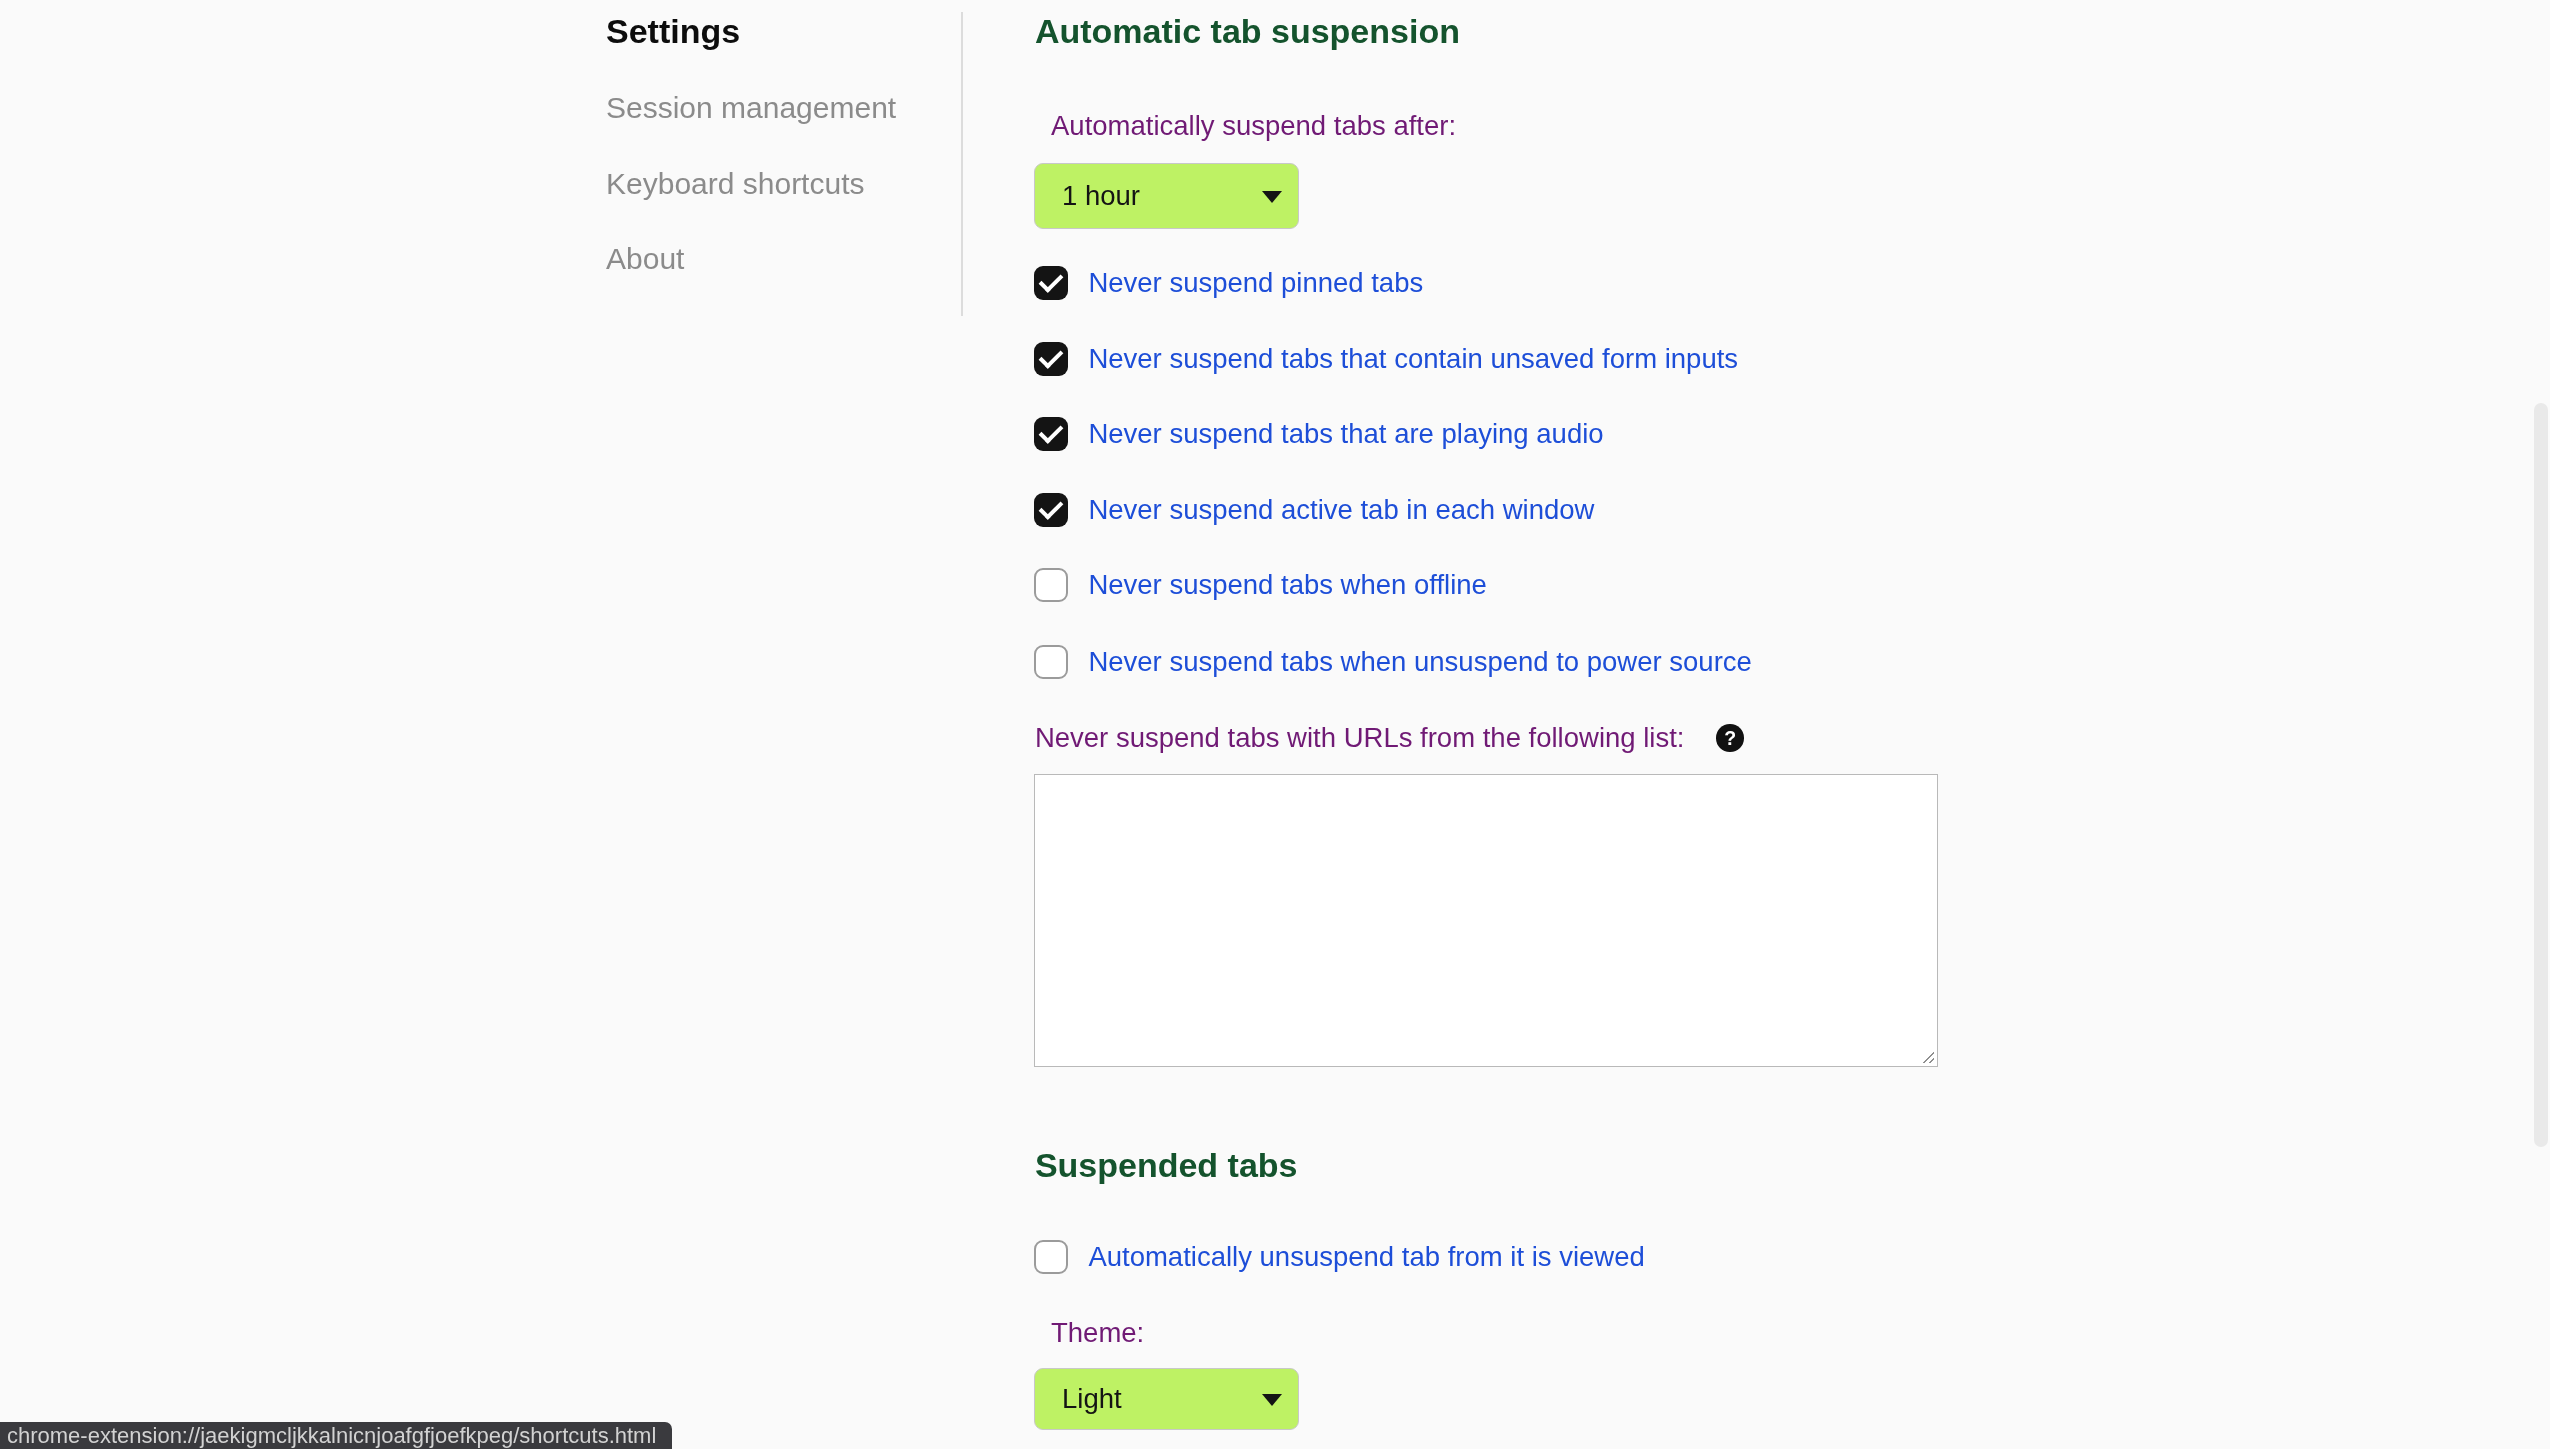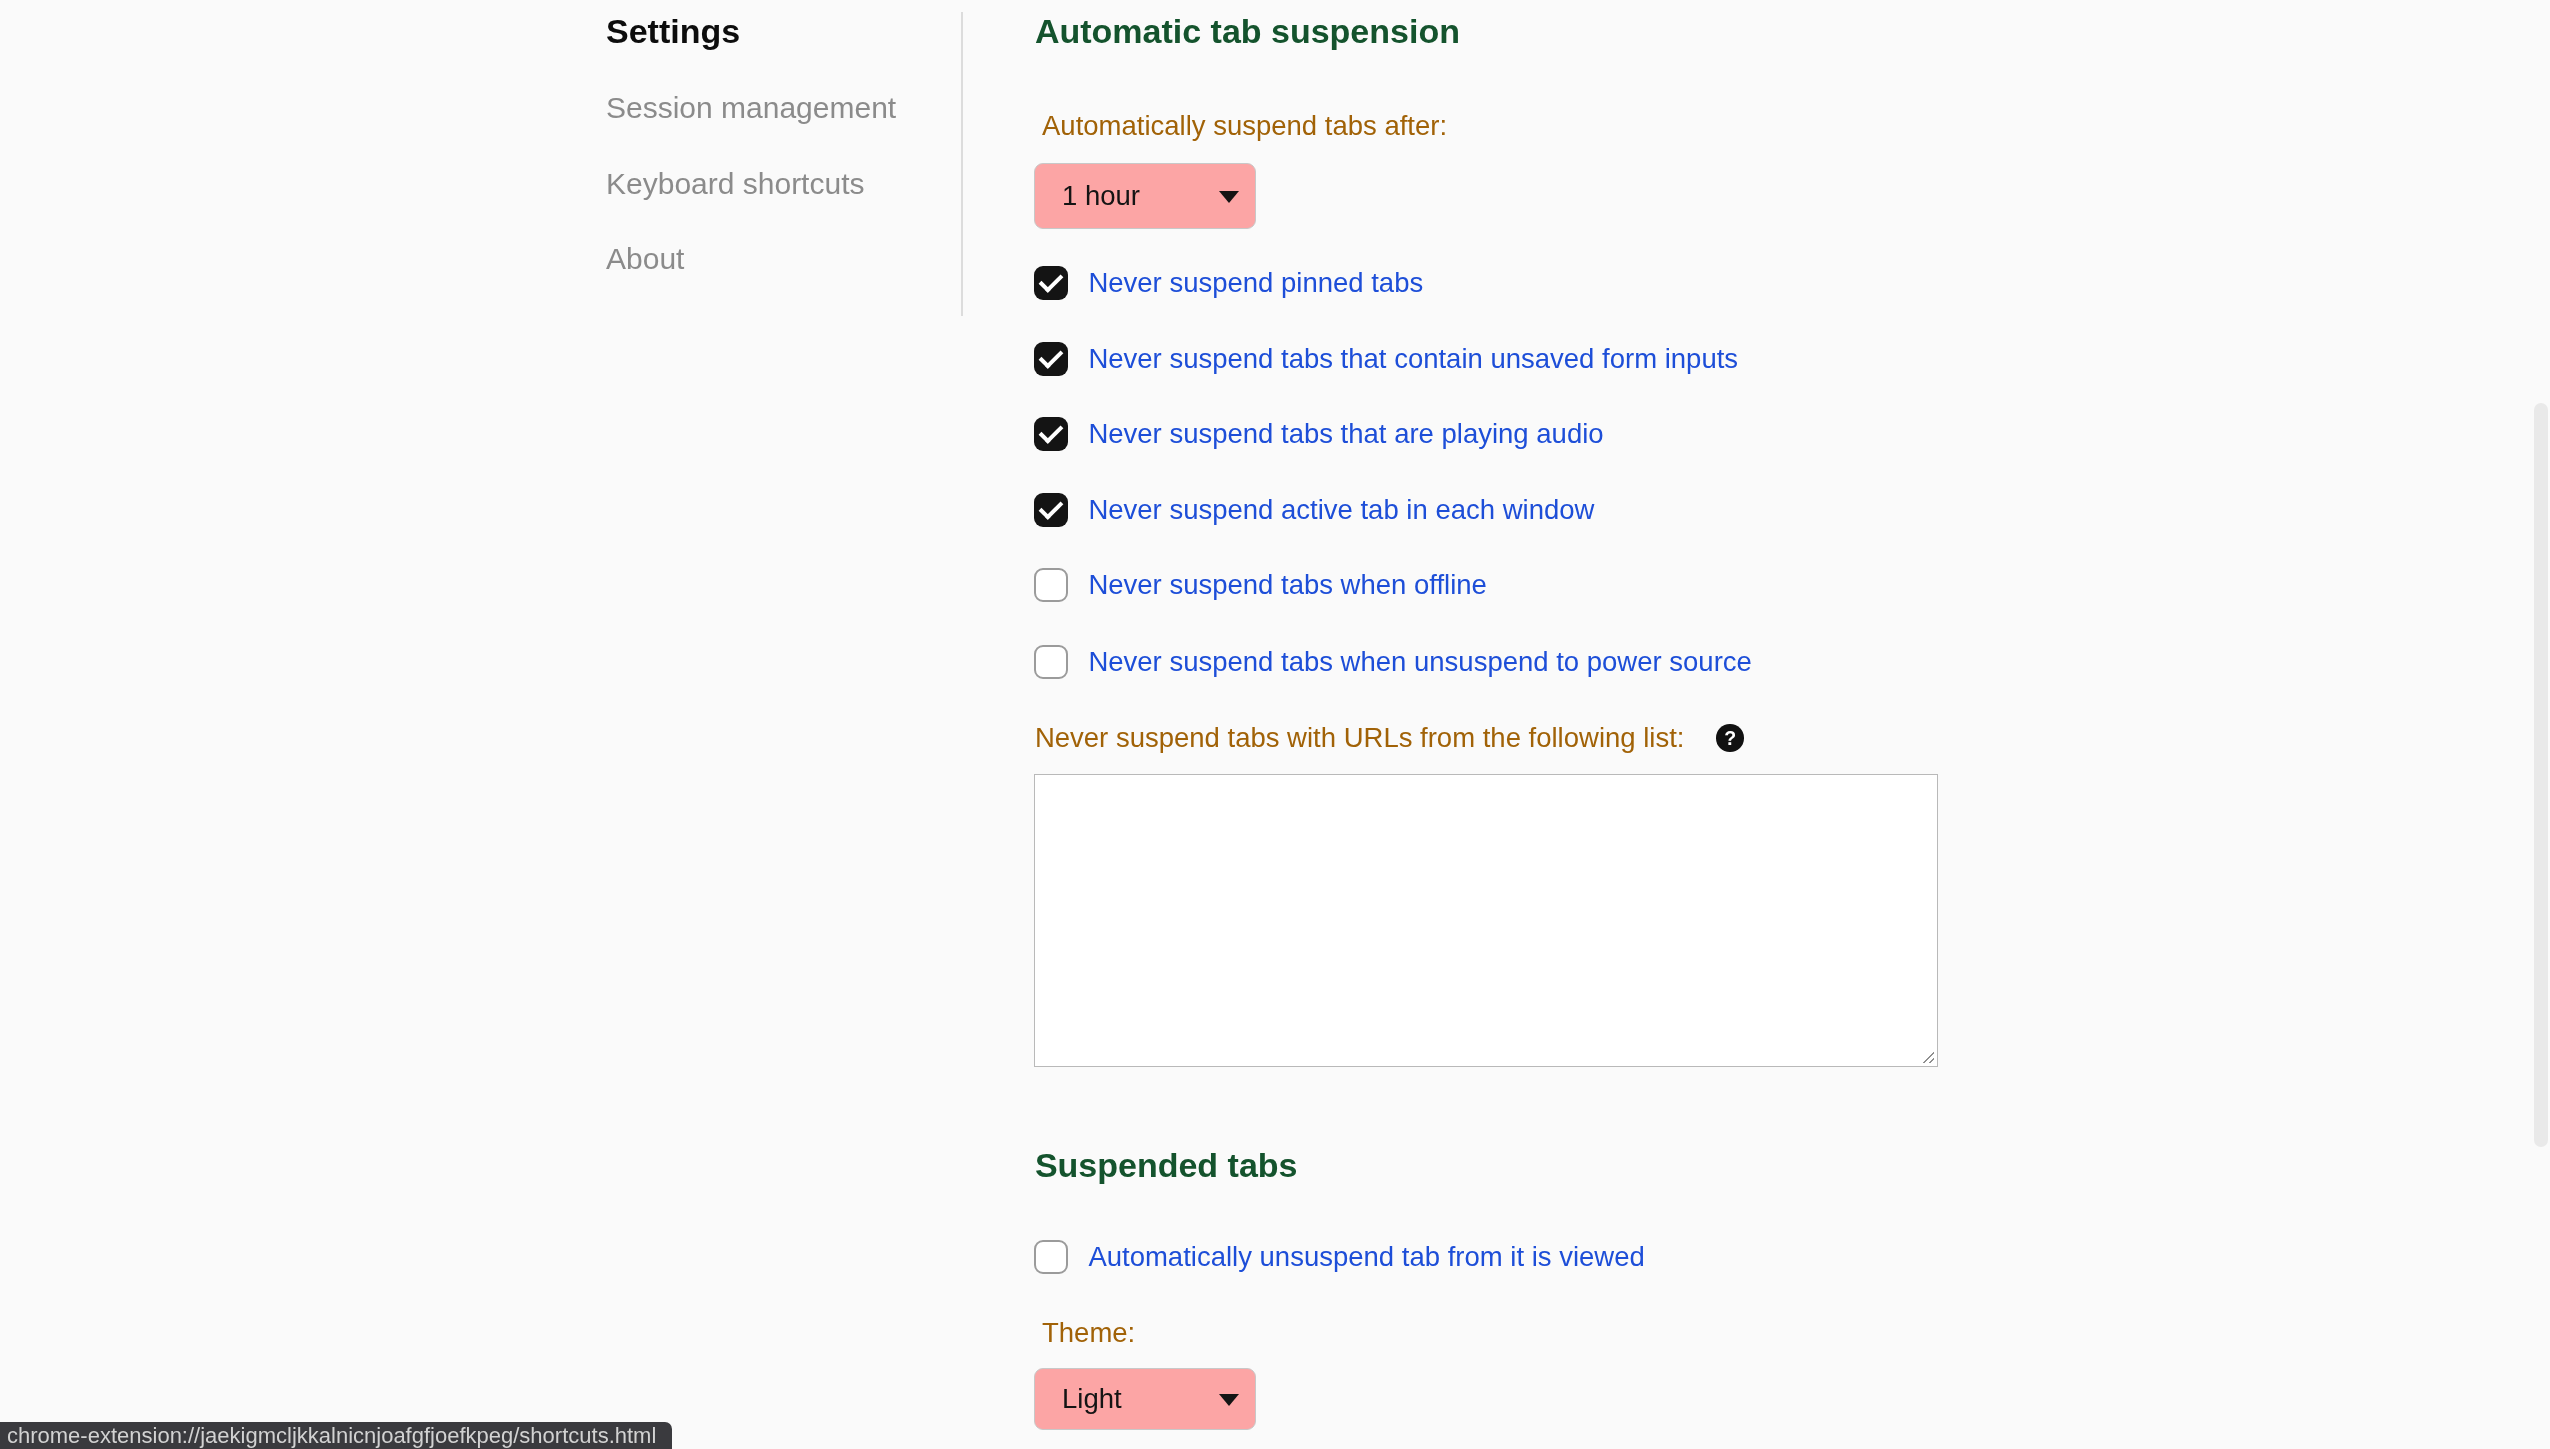--- a/index.html
+++ b/index.html
@@ -9,23 +9,23 @@
   
   .nav{position:absolute; left:606px; top:0;}
   .nav-item{position:absolute; left:0; white-space:nowrap; cursor:pointer;}
   .nav-item.active{font-weight:700; font-size:34px; color:#0d0d0d;}
   .nav-item.plain{font-size:30px; color:#8b8b8b;}
   .divider{position:absolute; left:961px; top:12.4px; width:1.8px; height:304px; background:#dcdcdc;}
 
   
   .main{position:absolute; left:1034px; top:0; width:906px;}
   .h1{position:absolute; left:0.9px; font-size:34px; font-weight:700; color:#14532d; white-space:nowrap;}
-  .label{position:absolute; left:8px; font-size:27.5px; color:#a16207; white-space:nowrap;}
+  .label{position:absolute; left:17px; font-size:27.5px; color:#701a75; white-space:nowrap;}
 
-  .select{position:absolute; left:0; width:222px; box-sizing:border-box; background:#fca5a5;
+  .select{position:absolute; left:0; width:265px; box-sizing:border-box; background:#bef264;
           border:1.8px solid #c8c8c8; border-radius:9px; display:flex; align-items:center;
           justify-content:space-between; padding:0 16px 0 27px; cursor:pointer;}
   .select .val{font-size:27.5px; color:#141414;}
   .caret{width:0; height:0; border-left:10.7px solid transparent; border-right:10.7px solid transparent;
          border-top:12.4px solid #141414; margin-top:1.8px;}
 
   .cb-row{position:absolute; left:0; height:34px; display:flex; align-items:center; gap:20.4px; cursor:pointer;}
   .cb{flex:none; width:34px; height:34px; box-sizing:border-box; border:2.7px solid #9b9b9b;
       border-radius:9px; background:#fff; position:relative;}
   .cb-row.on .cb{border:none; background:#141414;}

